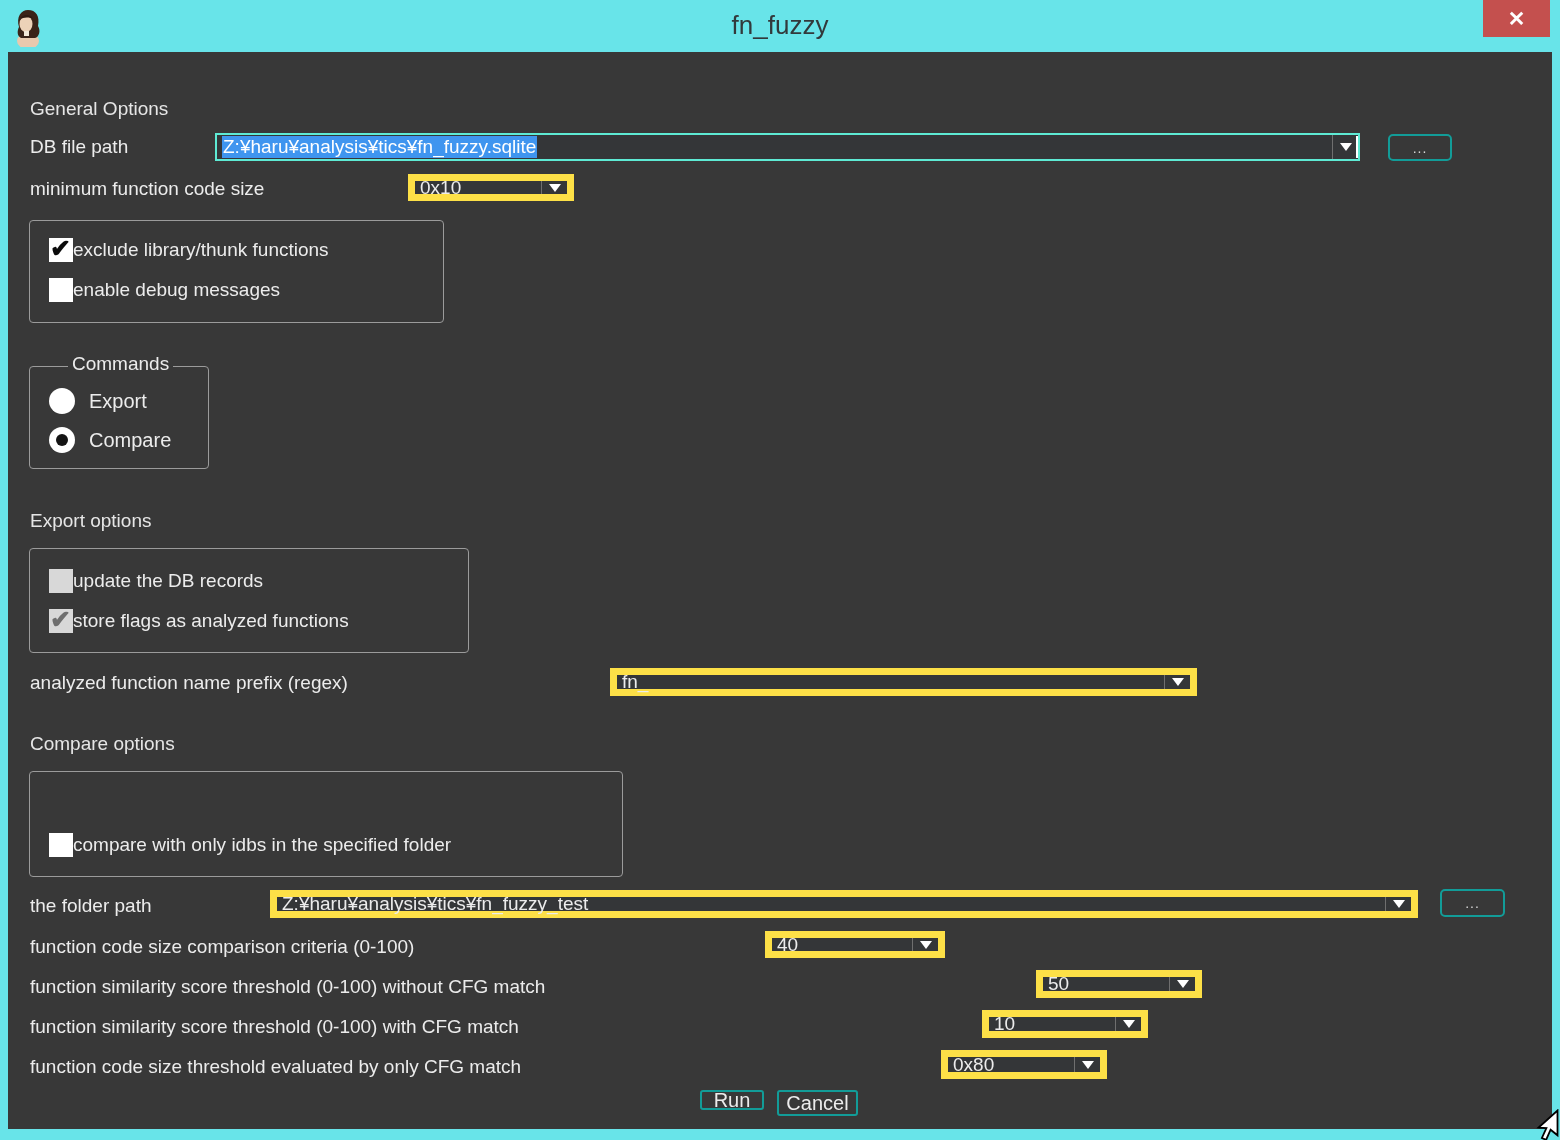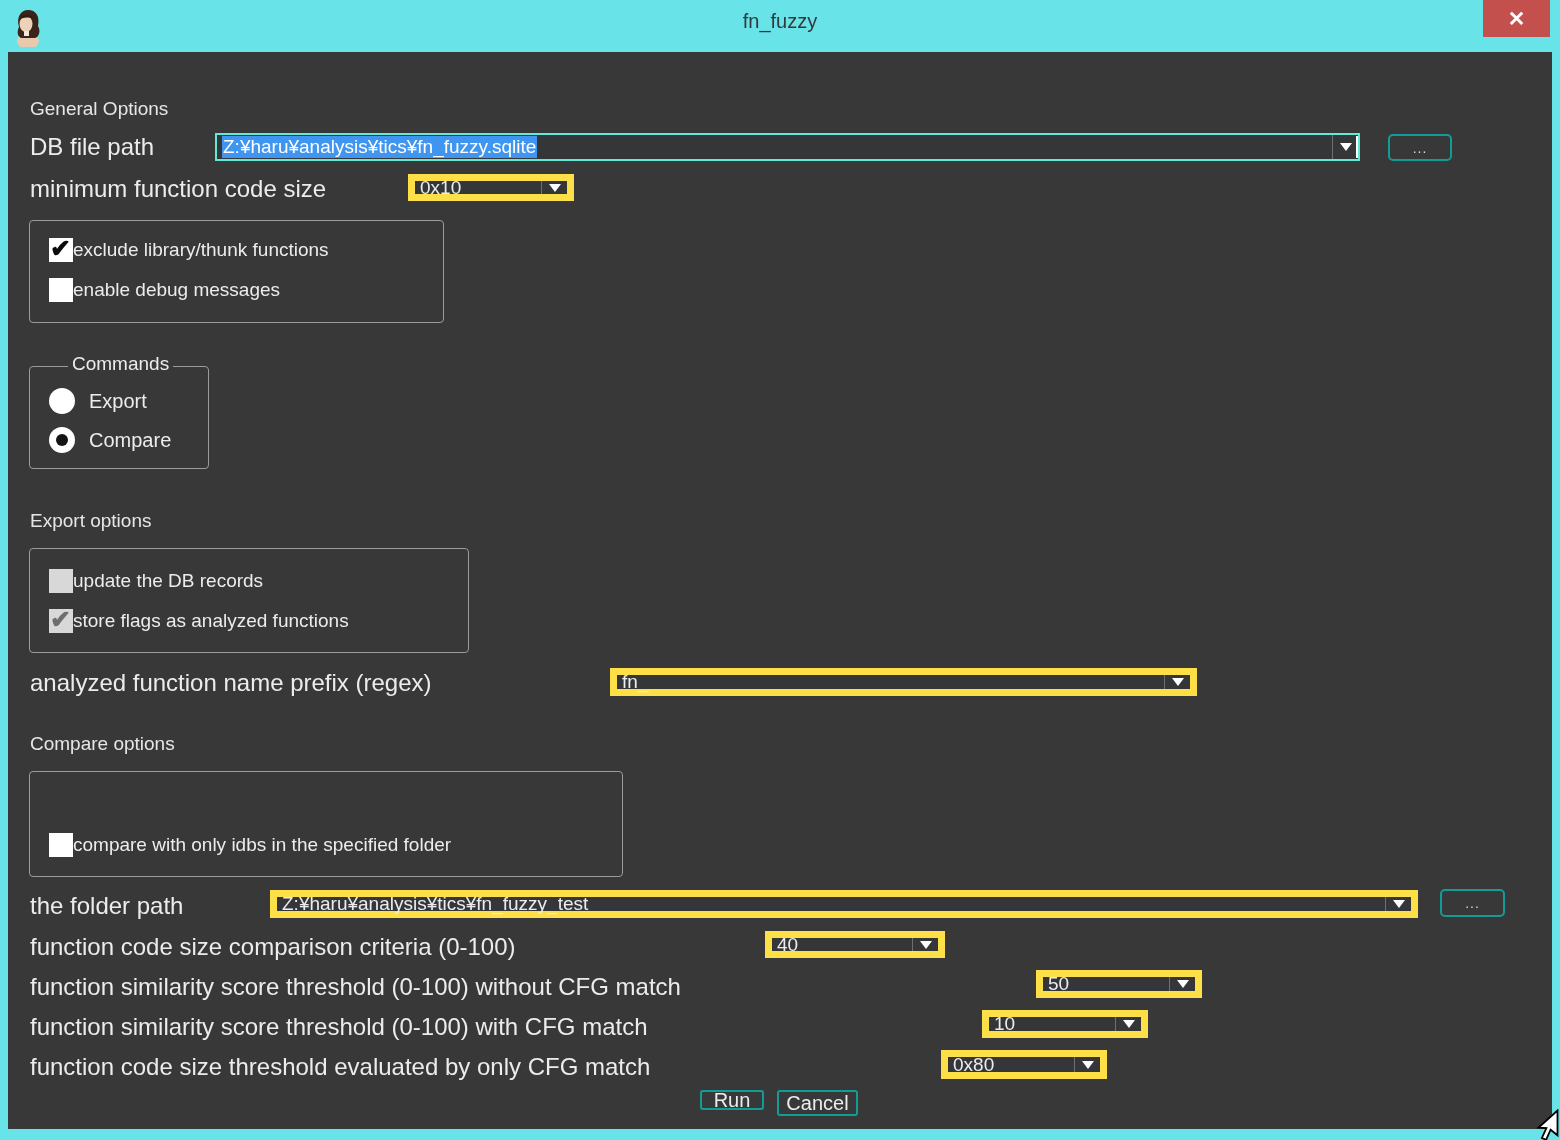--- a/index.html
+++ b/index.html
@@ -3,29 +3,29 @@
 <meta charset="utf-8">
 <style>
   html,body{margin:0;padding:0;}
   body{width:1560px;height:1140px;font-family:"Liberation Sans",sans-serif;}
   .window{position:relative;width:1560px;height:1140px;background:#68e4e9;overflow:hidden;}
 
   
   .titlebar{position:absolute;left:0;top:0;width:100%;height:52px;background:#68e4e9;}
   .app-icon{position:absolute;left:11px;top:7px;width:34px;height:40px;}
   .win-title{position:absolute;left:0;top:10px;width:100%;text-align:center;
-    font-size:20px;color:#32393b;}
+    font-size:26px;color:#32393b;}
   .close-btn{position:absolute;right:10px;top:0;width:67px;height:37px;background:#c4504e;
     border:none;display:flex;align-items:center;justify-content:center;cursor:default;}
   .close-btn span{color:#fff;font-size:21px;font-weight:700;line-height:1;}
 
   
   .dialog{position:absolute;left:8px;top:52px;width:1544px;height:1077px;background:#383838;}
 
-  .lbl{position:absolute;font-size:24px;color:#ececec;white-space:nowrap;line-height:26px;}
+  .lbl{position:absolute;font-size:19px;color:#ececec;white-space:nowrap;line-height:26px;}
   .heading{position:absolute;font-size:19px;color:#e6e6e6;white-space:nowrap;line-height:26px;}
 
   
   .combo{position:absolute;background:#343638;border:7px solid #fde047;box-sizing:border-box;
     display:flex;align-items:center;padding-left:5px;font-size:19px;color:#ececec;white-space:nowrap;}
   .combo.focused{border:2px solid #5eead4;justify-content:space-between;}
   .arrowbox{position:absolute;right:0;top:0;bottom:0;width:25px;border-left:1px solid #6f6f6f;
     display:flex;align-items:center;justify-content:center;}
   .tri{width:0;height:0;border-left:6px solid transparent;border-right:6px solid transparent;
     border-top:8px solid #ffffff;}

